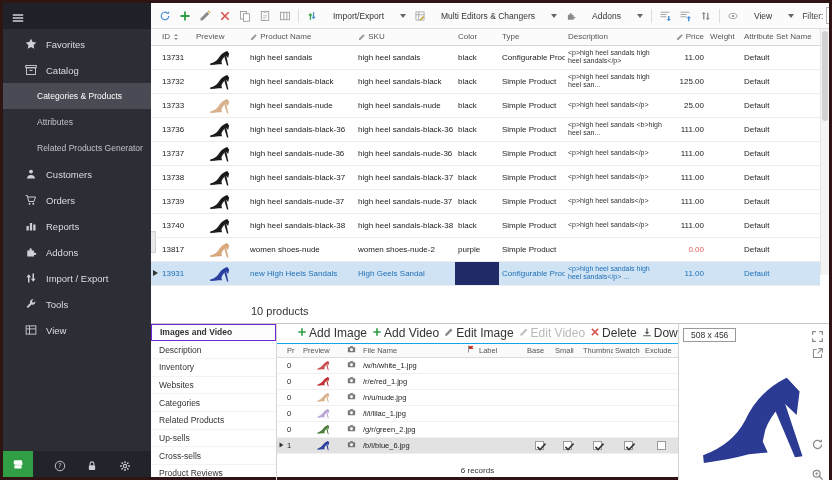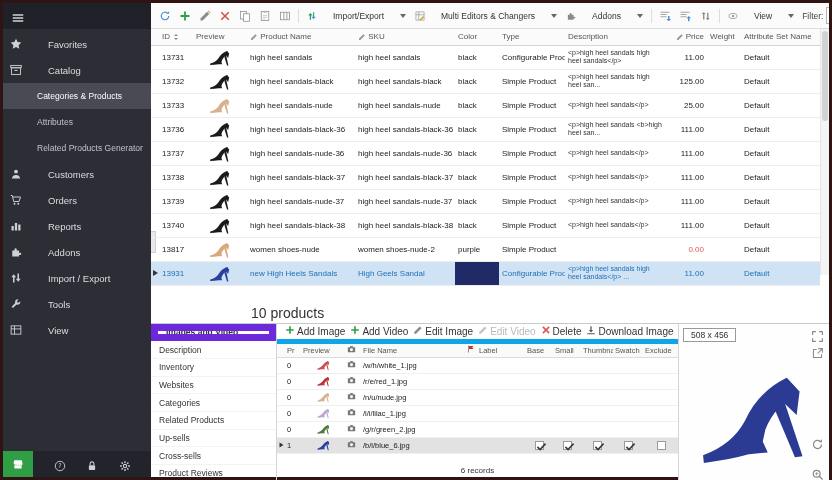--- a/index.html
+++ b/index.html
@@ -4,21 +4,21 @@
 <style>
   *{margin:0;padding:0;box-sizing:border-box;}
   html,body{width:832px;height:480px;overflow:hidden;background:#141414;font-family:"Liberation Sans",sans-serif;}
   .window{position:absolute;inset:0;border:3px solid #2e1412;background:#fff;display:flex;}
   
   .sidebar{width:148px;flex:none;background:#2d2d36;color:#d6d6dc;display:flex;flex-direction:column;overflow:hidden;}
   .sb-top{height:26px;background:#202028;display:flex;align-items:center;padding:0 9px;flex:none;}
   .sb-search{display:flex;align-items:center;gap:6px;margin:9px 10px 4px;border-bottom:1px solid #565660;padding-bottom:4px;}
   .sb-search input{background:transparent;border:none;outline:none;color:#cfcfd6;font-size:9px;width:100px;font-family:"Liberation Sans",sans-serif;}
   .sb-nav{flex:1;overflow:hidden;padding-top:2px;}
-  .sb-item{display:flex;align-items:center;gap:26px;height:26px;padding:0 7px;font-size:9.5px;cursor:pointer;color:#dcdce2;}
+  .sb-item{display:flex;align-items:center;gap:9px;height:26px;padding:0 22px;font-size:9.5px;cursor:pointer;color:#dcdce2;}
   .sb-sub{display:flex;align-items:center;height:26px;padding-left:34px;font-size:8.5px;color:#c2c2ca;cursor:pointer;}
   .sb-sub.sel{background:#4a4a55;color:#fff;}
   .sb-bottom{height:26px;background:#23232b;display:flex;align-items:center;flex:none;}
   .sb-store{width:30px;height:26px;background:#2f9e44;display:flex;align-items:center;justify-content:center;cursor:pointer;flex:none;}
   .sb-bot-icons{flex:1;display:flex;justify-content:space-evenly;align-items:center;}
   .i{width:12px;height:12px;display:inline-block;flex:none;}
   .i10{width:10px;height:10px;display:inline-block;flex:none;}
   
   .main{flex:1;display:flex;flex-direction:column;min-width:0;background:#fff;position:relative;}
   .toolbar{height:26px;flex:none;display:flex;align-items:center;gap:3px;padding:0 5px;font-size:8.5px;color:#333;background:#fbfbfb;border-bottom:1px solid #ddd;white-space:nowrap;overflow:hidden;}
@@ -38,30 +38,30 @@
   .gut{padding:0 !important;}
   .tri{width:0;height:0;border-top:3.5px solid transparent;border-bottom:3.5px solid transparent;border-left:5px solid #333;display:inline-block;margin-left:2px;}
   .prev{text-align:center;}
   .desc{font-size:7px;line-height:8.5px;white-space:normal !important;color:#333;}
   tr.sel .desc{color:#1f6fb5;}
   .price{text-align:right;}
   .price.zero{color:#e05b5b;}
   .hdr-lab{vertical-align:middle;}
   .vscroll{position:absolute;right:0;top:0;width:9px;height:246px;background:#f4f4f4;border-left:1px solid #e4e4e4;}
   .vthumb{position:absolute;left:1px;right:1px;top:2px;height:90px;background:#d2d2d2;border-radius:3px;}
-  .grid-footer{height:37px;flex:none;position:relative;font-size:14px;color:#333;text-decoration:underline;}
+  .grid-footer{height:37px;flex:none;position:relative;font-size:11px;color:#333;text-decoration:underline;}
   .grid-footer span{position:absolute;left:100px;top:19px;}
   .splitter-grip{position:absolute;left:0;top:228px;width:5px;height:22px;background:#e8e8e8;border:1px solid #cfcfcf;border-left:none;}
   
   .bottom{height:165px;flex:none;border-top:1px solid #c9c9c9;display:flex;min-height:0;}
   .tabs{width:126px;flex:none;border-right:1px solid #d5d5d5;font-size:8.5px;overflow:hidden;}
   .tab{height:17.7px;display:flex;align-items:center;padding:0 8px;color:#333;cursor:pointer;border-bottom:1px solid #f3f3f3;white-space:nowrap;overflow:hidden;}
-  .tab.sel{font-weight:bold;border:7px solid #6d28d9;background:#fdfdfd;}
+  .tab.sel{font-weight:bold;border:1px solid #6d28d9;background:#fdfdfd;}
   .images{width:402px;flex:none;display:flex;flex-direction:column;border-right:1px solid #d5d5d5;min-width:0;overflow:hidden;}
-  .img-toolbar{height:20px;flex:none;display:flex;align-items:center;gap:5px;padding:0 8px;font-size:10px;color:#333;border-bottom:5px solid #0ea5e9;white-space:nowrap;overflow:hidden;}
+  .img-toolbar{height:20px;flex:none;display:flex;align-items:center;gap:5px;padding:0 20px;font-size:12px;color:#333;border-bottom:1px solid #0ea5e9;white-space:nowrap;overflow:hidden;}
   .img-btn{display:flex;align-items:center;gap:2px;cursor:pointer;flex:none;}
   .img-btn.muted{color:#b9b9b9;}
   .img-table{width:402px;font-size:7.5px;color:#222;}
   .img-table th{font-weight:normal;color:#555;background:#fafafa;border-bottom:1px solid #dcdcdc;height:14px;text-align:left;padding:0 2px;overflow:hidden;white-space:nowrap;}
   .img-table td{height:15px;border-bottom:1px solid #f0f0f0;padding:0 2px;overflow:hidden;white-space:nowrap;}
   .img-table tr.sel td{background:#e2e2e2;}
   .cb{width:9px;height:9px;border:1px solid #9a9a9a;background:#fff;display:inline-block;vertical-align:middle;position:relative;}
   .cb svg{position:absolute;left:-1px;top:-2px;}
   .ctr{text-align:center;}
   .img-footer{flex:1;display:flex;align-items:center;justify-content:center;font-size:8px;color:#333;}

